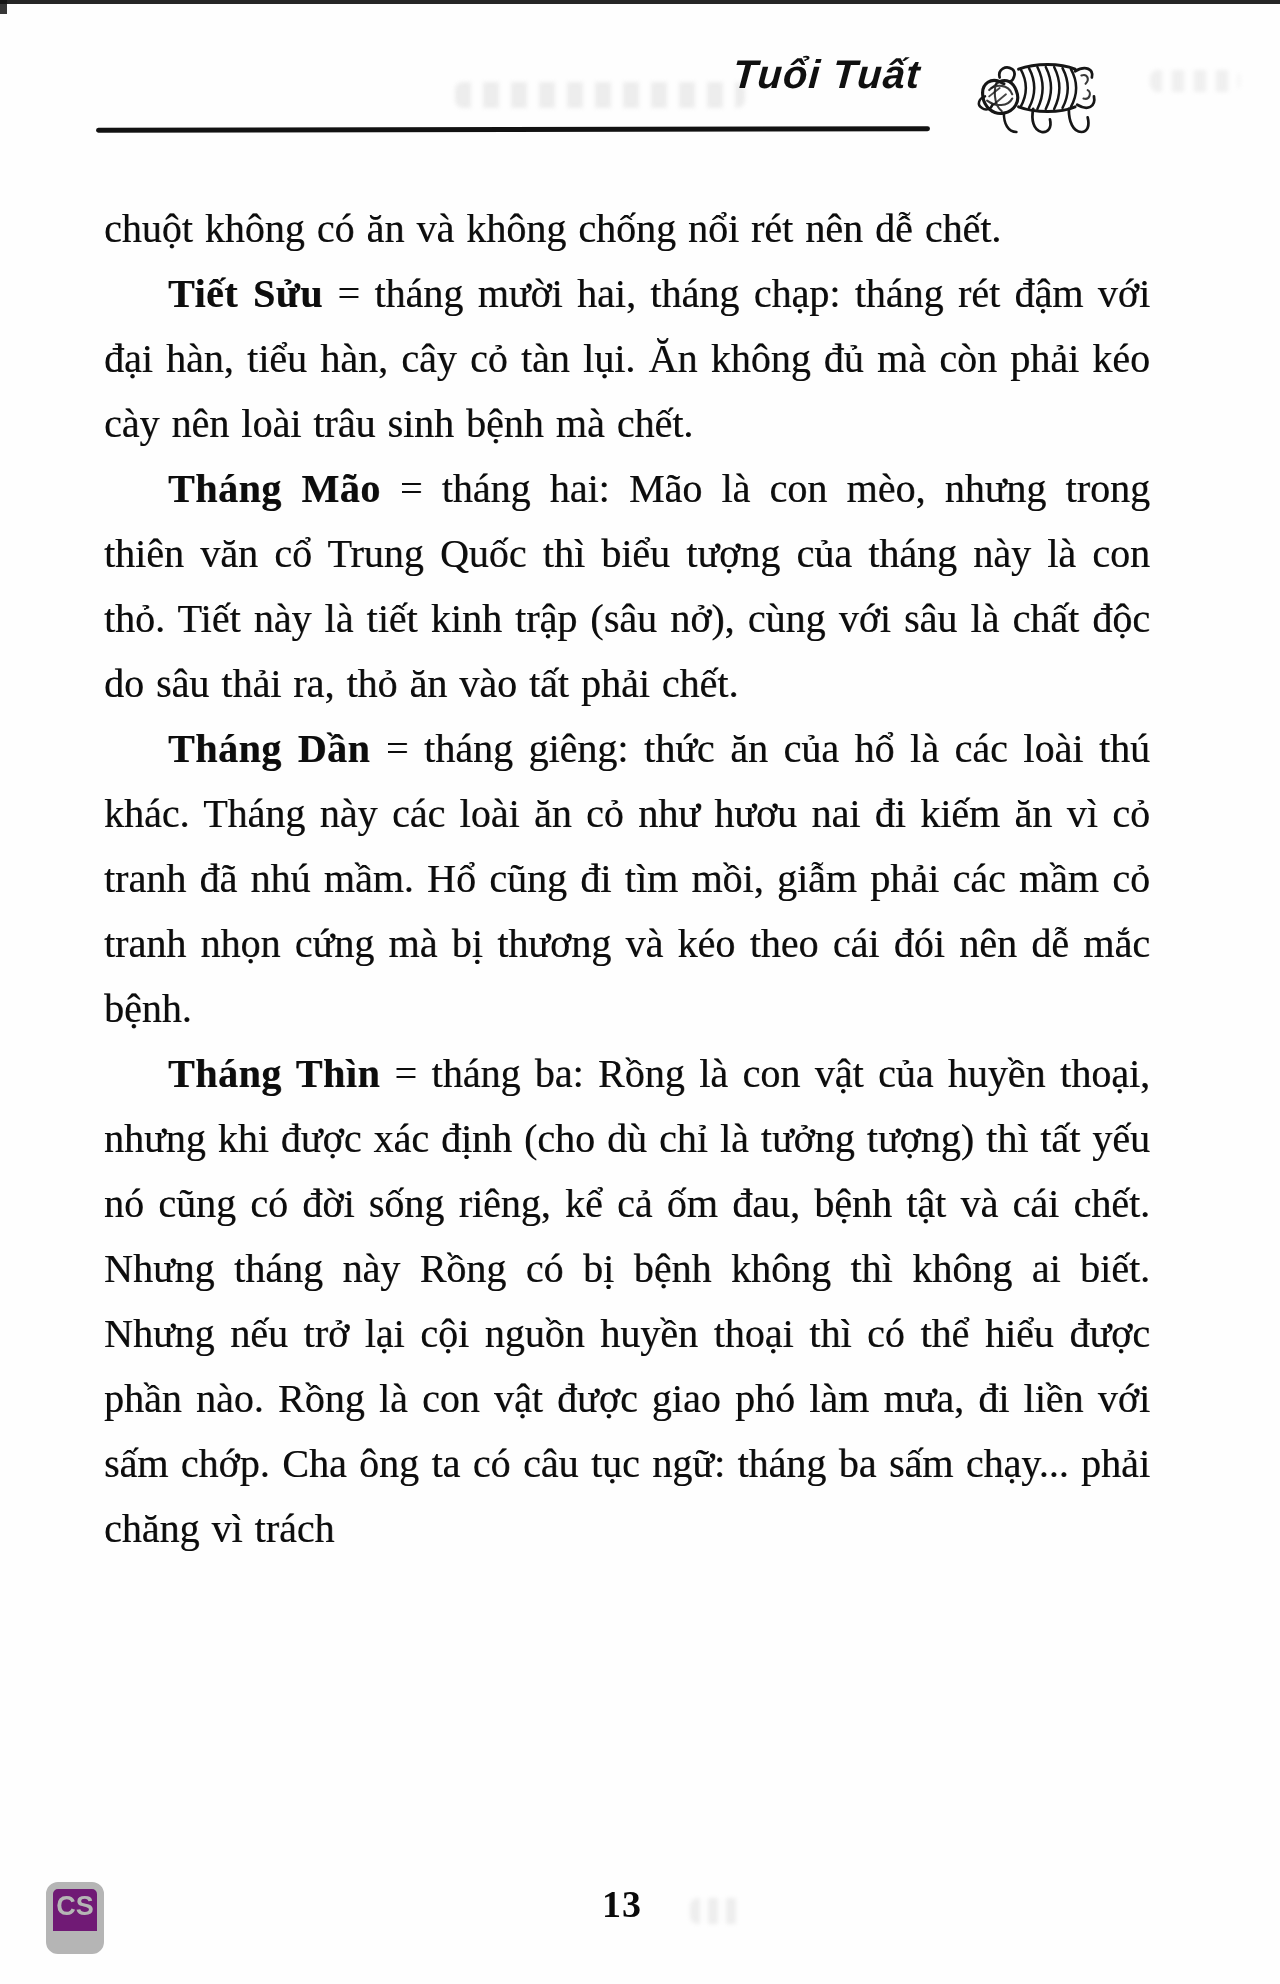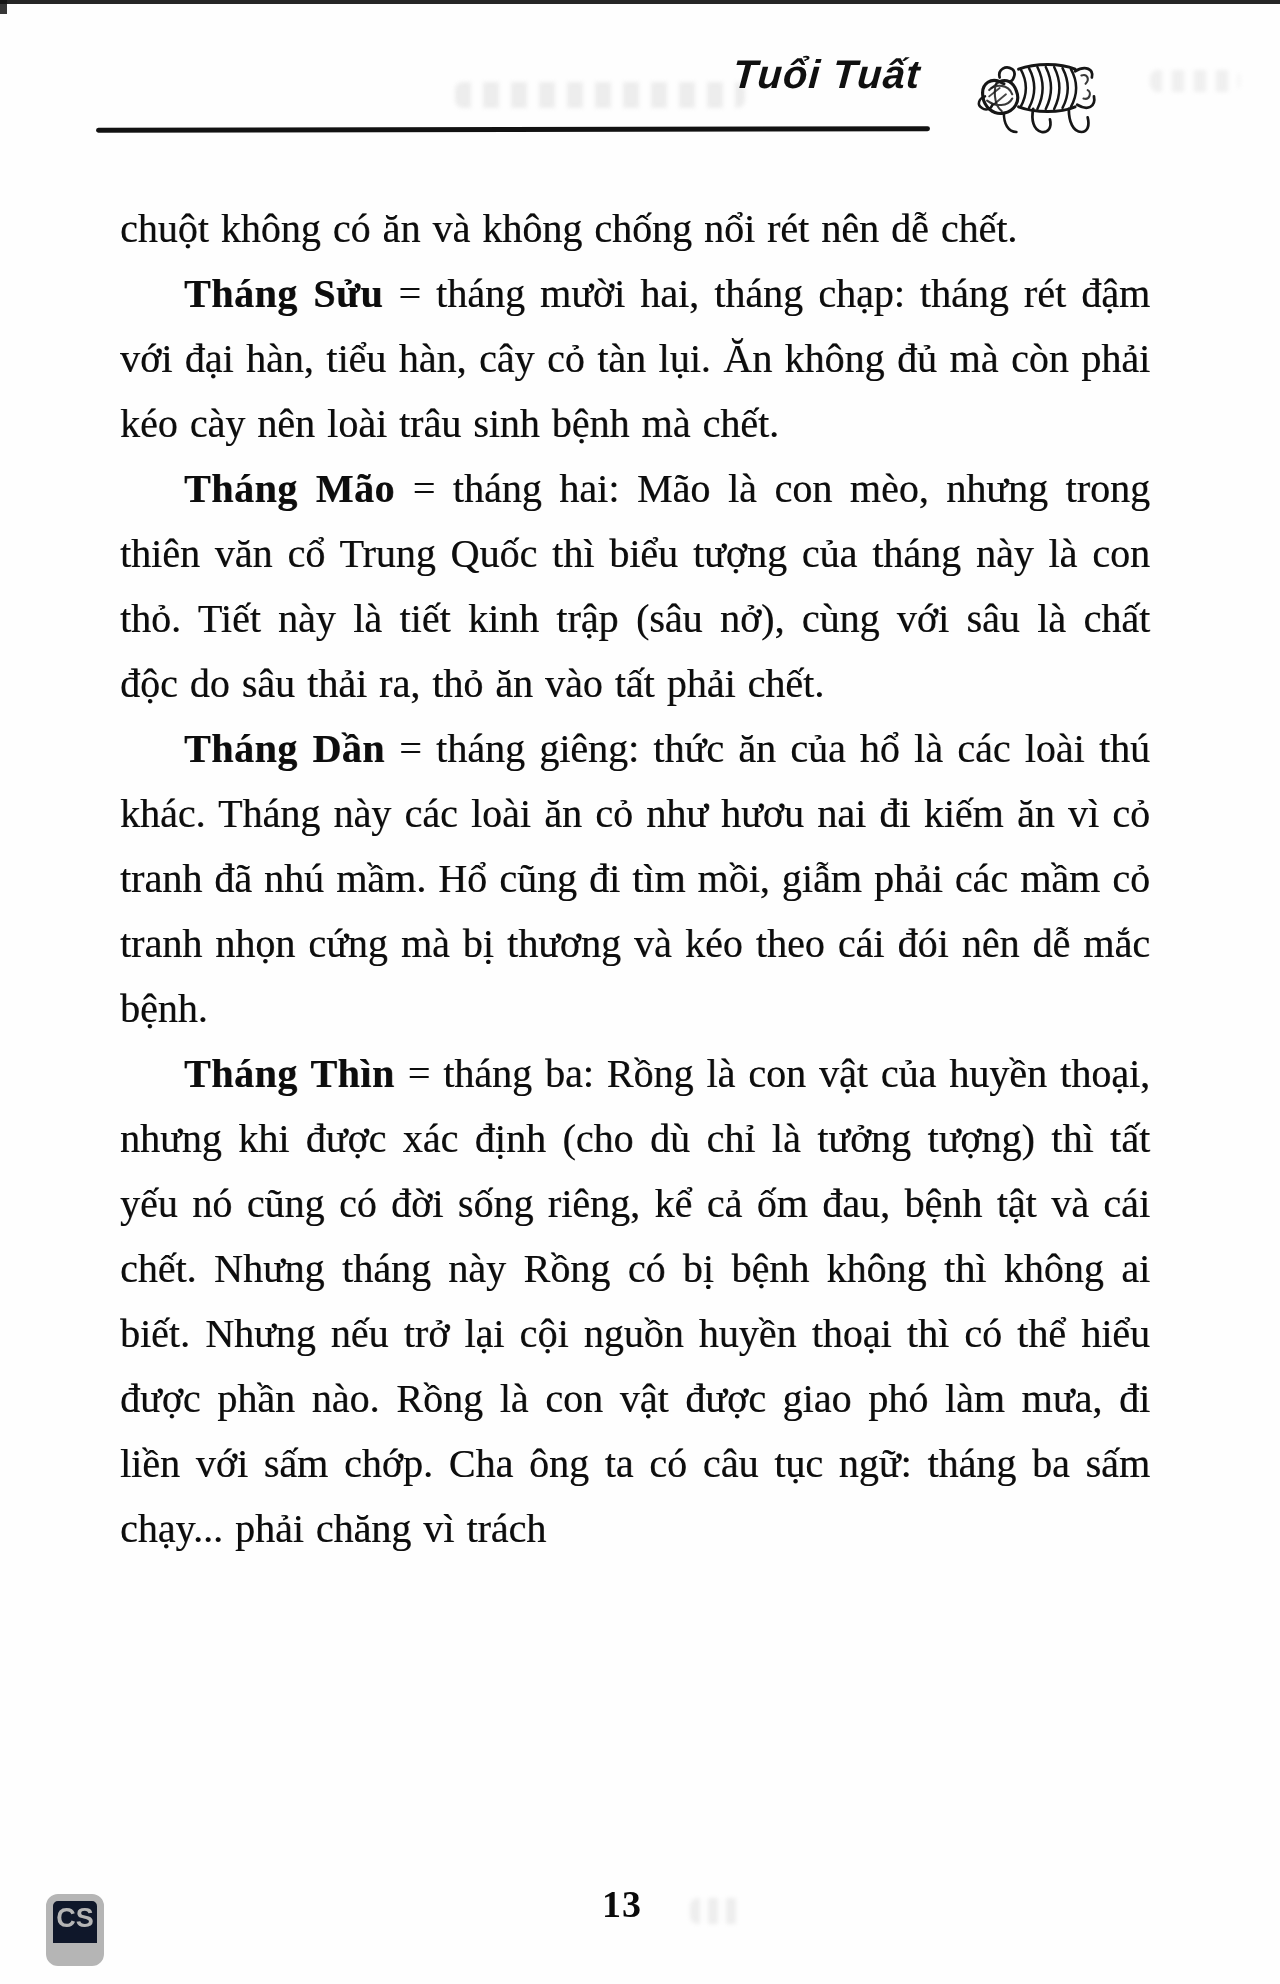--- a/index.html
+++ b/index.html
@@ -72,32 +72,31 @@
   
   .body-text {
     position: absolute; left: 104px; top: 196px;
     width: 1046px;
     font-size: 40px; line-height: 65px;
     color: #0d0d0d;
     text-align: justify;
     text-shadow: 0.5px 0.4px 0 rgba(10,10,10,.6);
     word-spacing: 2px;
   }
-  .body-text p { text-indent: 64px; margin-left: 16px; }
+  .body-text p { text-indent: 64px; }
   .body-text p.noindent { text-indent: 0; }
   .body-text b.lead { font-weight: bold; letter-spacing: .5px; }
 
   
   .cs-logo {
     position: absolute; left: 46px; top: 1882px;
     width: 58px; height: 72px;
     border: 7px solid #b5b5b5;
     border-radius: 12px;
-    background: #0f172a;
-    margin-top: 12px;
+    background: #701a75;
   }
   .cs-logo .cs-text {
     position: absolute; left: 0; right: 0; top: 2px;
     text-align: center;
     font-family: "Liberation Sans", sans-serif;
     font-weight: bold; font-size: 27px; color: #b5b5b5;
   }
   .cs-logo .cs-bar {
     position: absolute; left: -1px; right: -1px; bottom: -1px;
     height: 17px; background: #b5b5b5;
@@ -146,21 +145,21 @@
     <path stroke-width="2" opacity=".85" d="M104 30 C110 28 112 34 108 38 M106 52 C112 54 114 46 110 44"></path>
 
     <path stroke-width="2.6" d="M58 62 C56 72 58 82 66 84 C72 85 76 80 74 72 M92 62 C92 74 96 84 104 84 C110 84 112 78 110 70"></path>
     <path stroke-width="2.4" d="M30 66 C30 76 34 84 42 84"></path>
   </svg>
 
   <div class="header-rule"></div>
 
   <main class="body-text">
     <p class="noindent"><span>chuột không có ăn và không chống nổi rét nên dễ chết.</span></p>
-    <p><b class="lead">Tháng Sửu</b><span> = tháng mười hai, tháng chạp: tháng rét đậm với đại hàn, tiểu hàn, cây cỏ tàn lụi. Ăn không đủ mà còn phải kéo cày nên loài trâu sinh bệnh mà chết.</span></p>
+    <p><b class="lead">Tiết Sửu</b><span> = tháng mười hai, tháng chạp: tháng rét đậm với đại hàn, tiểu hàn, cây cỏ tàn lụi. Ăn không đủ mà còn phải kéo cày nên loài trâu sinh bệnh mà chết.</span></p>
     <p><b class="lead">Tháng Mão</b><span> = tháng hai: Mão là con mèo, nhưng trong thiên văn cổ Trung Quốc thì biểu tượng của tháng này là con thỏ. Tiết này là tiết kinh trập (sâu nở), cùng với sâu là chất độc do sâu thải ra, thỏ ăn vào tất phải chết.</span></p>
     <p><b class="lead">Tháng Dần</b><span> = tháng giêng: thức ăn của hổ là các loài thú khác. Tháng này các loài ăn cỏ như hươu nai đi kiếm ăn vì cỏ tranh đã nhú mầm. Hổ cũng đi tìm mồi, giẫm phải các mầm cỏ tranh nhọn cứng mà bị thương và kéo theo cái đói nên dễ mắc bệnh.</span></p>
     <p><b class="lead">Tháng Thìn</b><span> = tháng ba: Rồng là con vật của huyền thoại, nhưng khi được xác định (cho dù chỉ là tưởng tượng) thì tất yếu nó cũng có đời sống riêng, kể cả ốm đau, bệnh tật và cái chết. Nhưng tháng này Rồng có bị bệnh không thì không ai biết. Nhưng nếu trở lại cội nguồn huyền thoại thì có thể hiểu được phần nào. Rồng là con vật được giao phó làm mưa, đi liền với sấm chớp. Cha ông ta có câu tục ngữ: tháng ba sấm chạy... phải chăng vì trách</span></p>
   </main>
 
   <div class="cs-logo">
     <span class="cs-text">CS</span>
     <div class="cs-bar"></div>
   </div>
   <span class="page-number">13</span>

